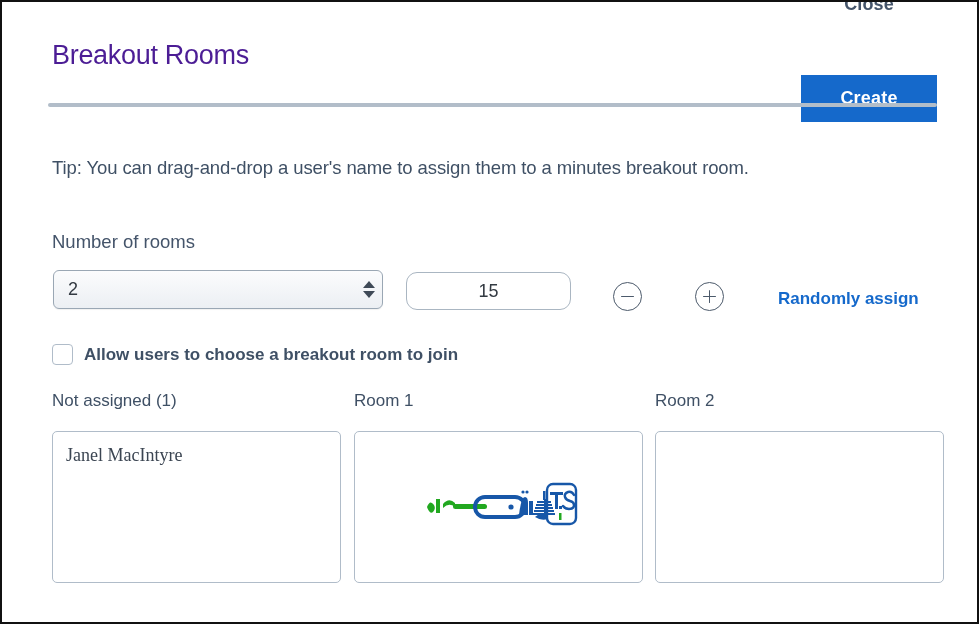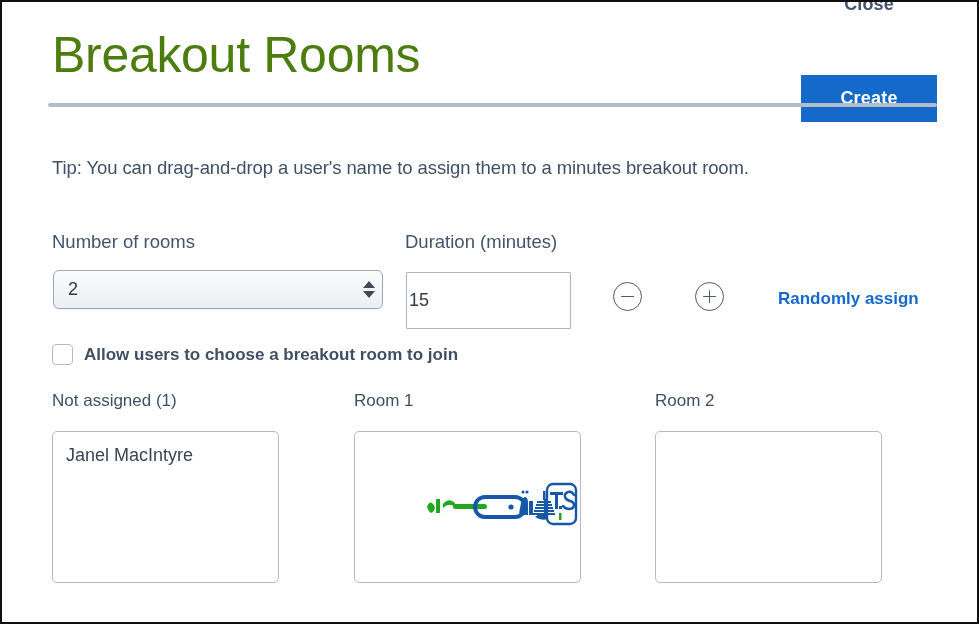--- a/index.html
+++ b/index.html
@@ -33,23 +33,23 @@
     position: absolute;
     left: 50px;
     top: 22px;
     width: 885px;
     height: 62px;
     display: flex;
     align-items: center;
     justify-content: space-between;
   }
   .page-title {
-    font-size: 50px;
+    font-size: 27px;
     font-weight: 400;
-    color: #4d7c0f;
+    color: #4c1d95;
     letter-spacing: -0.3px;
     white-space: nowrap;
     line-height: 1;
   }
   .header-actions {
     display: flex;
     align-items: center;
     gap: 54px;
     flex-direction: column;
   }
@@ -159,27 +159,28 @@
     border-left: 6px solid transparent;
     border-right: 6px solid transparent;
     border-top: 7px solid #3f4a57;
   }
 
   .duration-input {
     position: absolute;
     left: 404px;
     top: 270px;
     width: 165px;
-    height: 57px;
+    height: 38px;
     box-sizing: border-box;
     border: 1px solid #aab6c2;
-    border-radius: 1px;
+    border-radius: 11px;
     background: #ffffff;
     font-size: 18px;
     color: #333a42;
+    text-align: center;
     font-family: inherit;
   }
 
   .circle-btn {
     position: absolute;
     top: 280px;
     width: 29px;
     height: 29px;
     border-radius: 50%;
     border: 1.6px solid #4c5a6b;
@@ -256,27 +257,28 @@
     color: #3f5065;
     white-space: nowrap;
   }
   .col-head.c0 { left: 50px; }
   .col-head.c1 { left: 352px; }
   .col-head.c2 { left: 653px; }
 
   .room-box {
     position: absolute;
     top: 429px;
-    width: 227px;
+    width: 289px;
     height: 152px;
     box-sizing: border-box;
     border: 1.5px solid #b0bcc9;
     border-radius: 5px;
     background: #ffffff;
     overflow: hidden;
+    font-family: Liberation Serif, serif;
   }
   .room-box.c0 { left: 50px; }
   .room-box.c1 { left: 352px; }
   .room-box.c2 { left: 653px; }
 
   .member {
     font-size: 18px;
     color: #3b4552;
     padding: 13px 0 0 13px;
     cursor: grab;
@@ -305,21 +307,20 @@
         <button class="close-btn">Close</button>
         <button class="create-btn">Create</button>
       </div>
     </div>
 
     <div class="divider"></div>
 
     <div class="tip">Tip: You can drag-and-drop a user's name to assign them to a minutes breakout room.</div>
 
     <div class="label-rooms">Number of rooms</div>
-    <div class="label-duration">Duration (minutes)</div>
 
     <div class="rooms-select">
       <span class="val">2</span>
       <span class="stepper">
         <span class="tri-up"></span>
         <span class="tri-down"></span>
       </span>
     </div>
 
     <input class="duration-input" type="text" value="15" style="">

